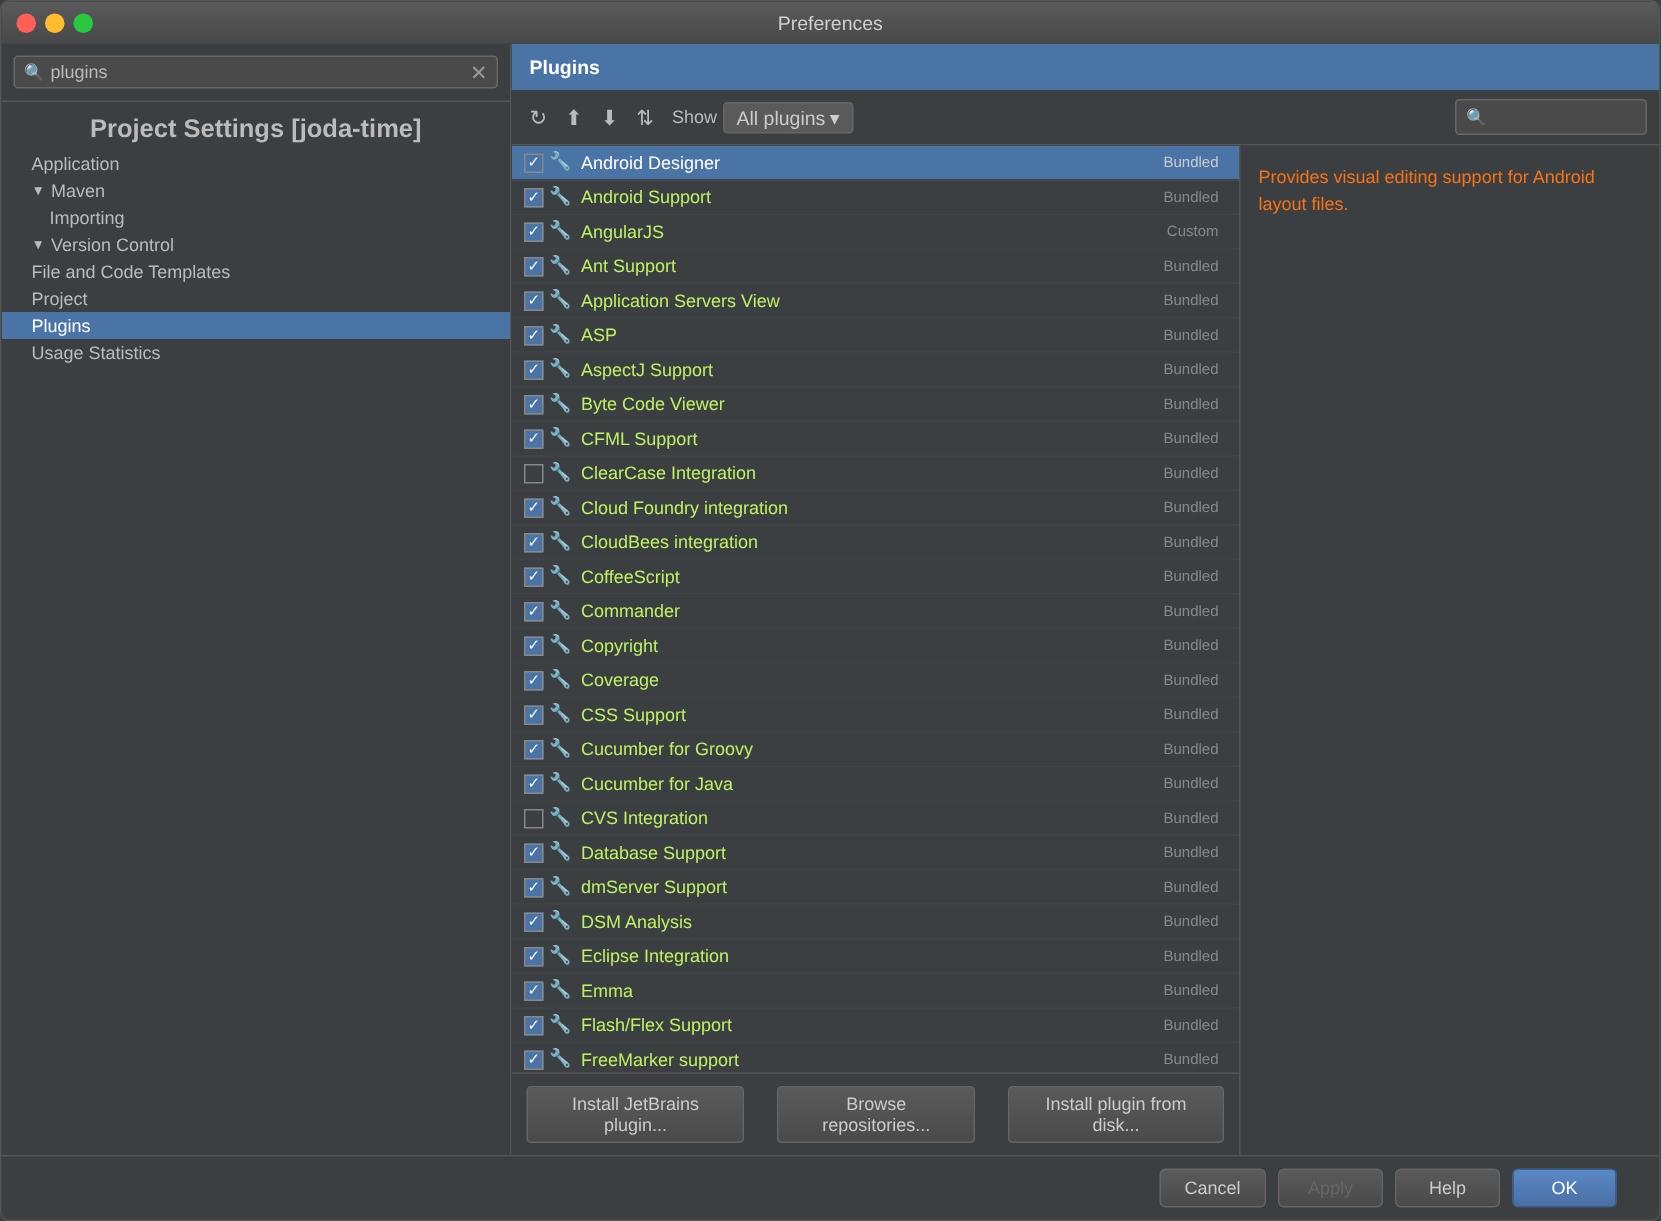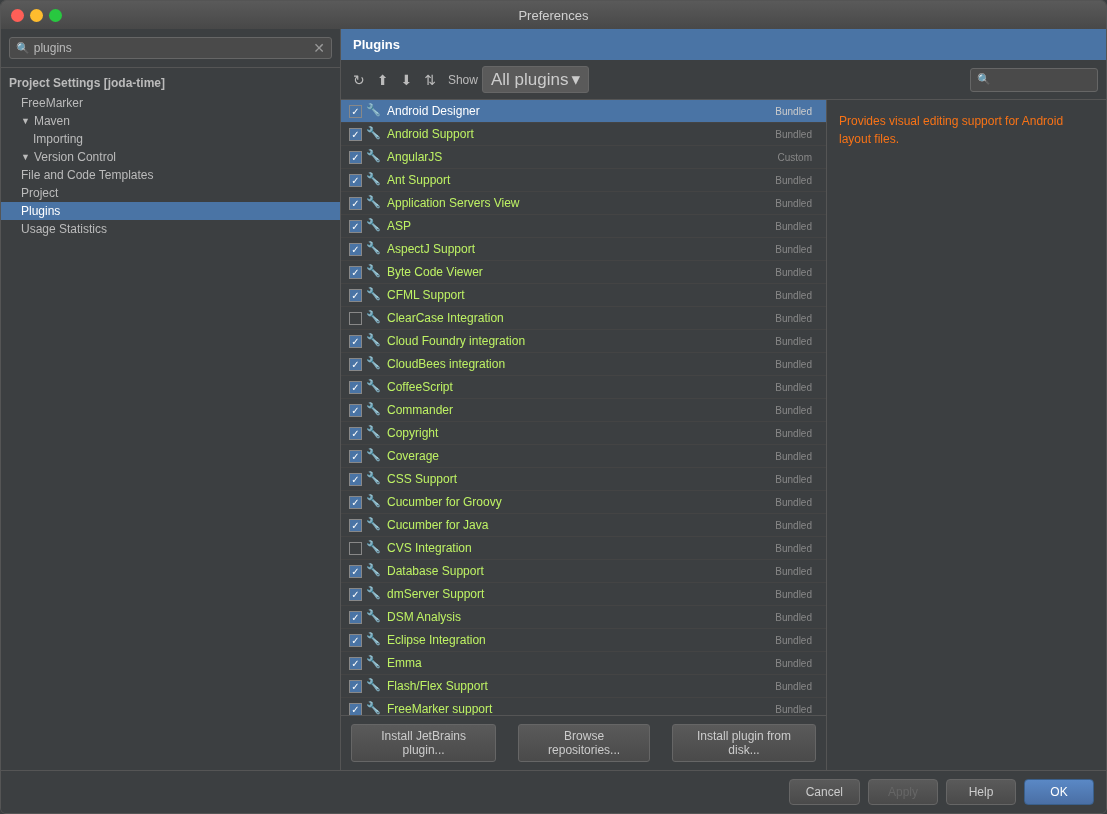--- a/index.html
+++ b/index.html
@@ -105,24 +105,25 @@
     .sidebar-tree {
       flex: 1;
       overflow-y: auto;
       padding: 4px 0;
     }
     .sidebar-tree::-webkit-scrollbar { width: 6px; }
     .sidebar-tree::-webkit-scrollbar-track { background: #3c3f41; }
     .sidebar-tree::-webkit-scrollbar-thumb { background: #666; border-radius: 3px; }
     .tree-section-header {
       color: #bbb;
-      font-size: 12px;
+      font-size: 17px;
       padding: 4px 8px;
       background: #3c3f41;
       font-weight: 600;
+      text-align: center;
     }
     .tree-item {
       padding: 2px 8px 2px 20px;
       color: #bbb;
       cursor: pointer;
       display: flex;
       align-items: center;
       font-size: 12px;
     }
     .tree-item.selected { background: #4a74a5; color: #fff; }
@@ -167,21 +168,21 @@
     }
     .show-label {
       color: #bbb;
       font-size: 12px;
       margin-left: 4px;
     }
     .all-plugins-btn {
       background: #5a5a5a;
       border: 1px solid #666;
       color: #ccc;
-      font-size: 17px;
+      font-size: 13px;
       padding: 2px 8px;
       border-radius: 3px;
       cursor: pointer;
       display: flex;
       align-items: center;
       gap: 3px;
     }
     .search-plugins {
       margin-left: auto;
       background: #4a4a4a;
@@ -286,21 +287,21 @@
       color: #ccc;
       font-size: 12px;
       padding: 4px 12px;
       border-radius: 3px;
       cursor: pointer;
     }
     .bottom-dialog-buttons {
       display: flex;
       align-items: center;
       justify-content: flex-end;
-      padding: 8px 12px;
+      padding: 8px 28px;
       background: #3c3f41;
       border-top: 1px solid #555;
       gap: 8px;
       flex-shrink: 0;
     }
     .btn-dialog {
       background: linear-gradient(to bottom, #5a5a5a, #4a4a4a);
       border: 1px solid #666;
       color: #ccc;
       font-size: 12px;
@@ -338,21 +339,21 @@
           <span class="search-icon">🔍</span>
           <input class="search-input" type="text" value="plugins" placeholder="plugins" style="">
           <span class="search-clear">✕</span>
         </div>
       </div>
       <div class="sidebar-tree">
 
         <div class="tree-section-header">Project Settings [joda-time]</div>
 
         <div class="tree-item">
-          <span>FreeMarker</span>
+          <span>Application</span>
         </div>
 
         <div class="tree-item">
           <span class="tree-arrow">▼</span>
           <span>Maven</span>
         </div>
 
         <div class="tree-item indent1">
           <span>Importing</span>
         </div>

